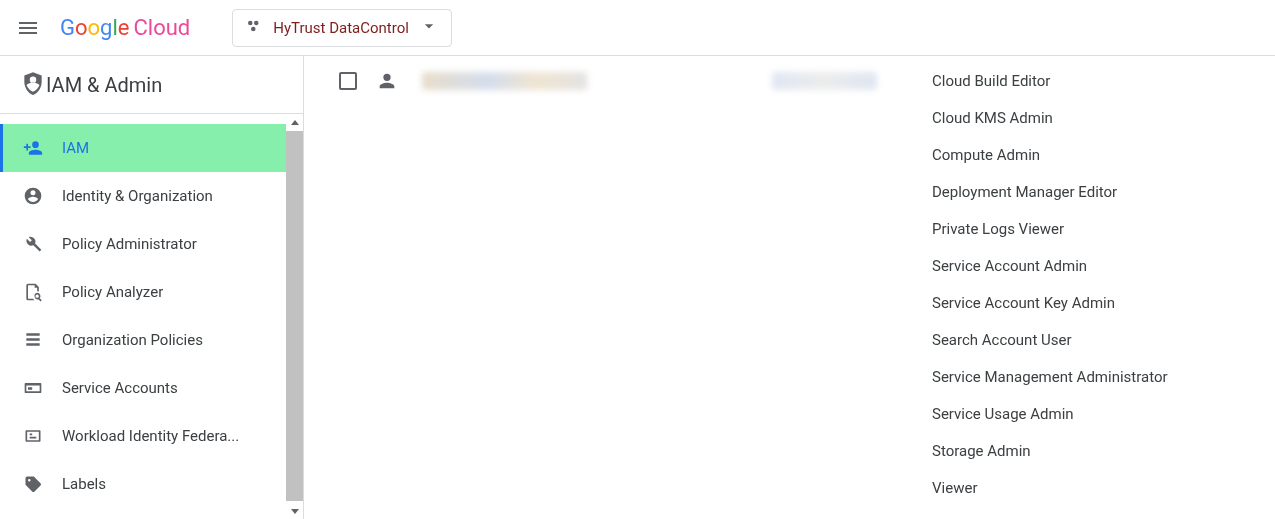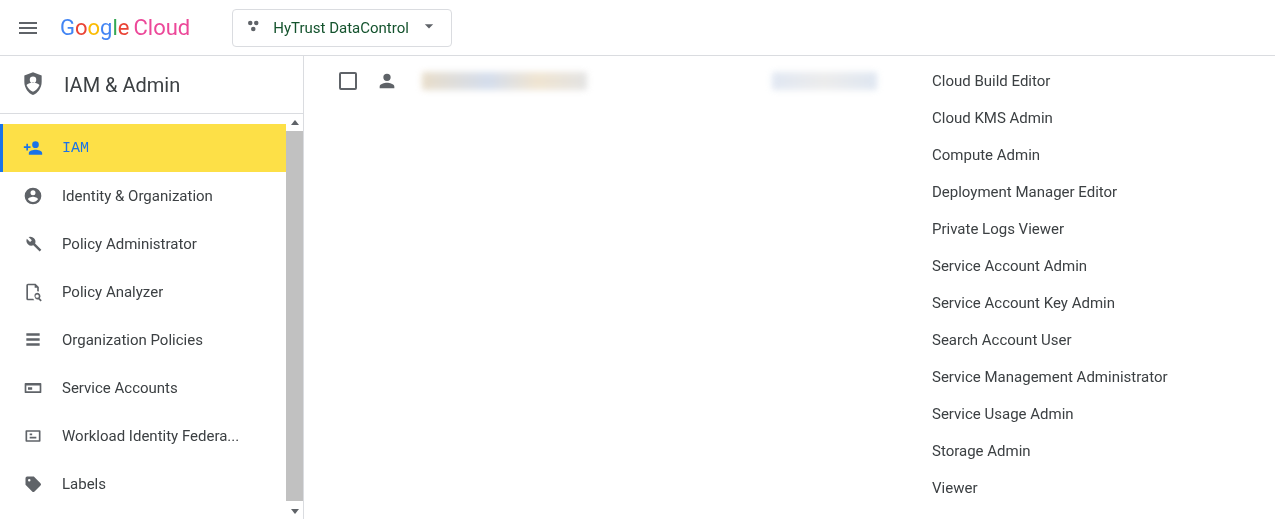--- a/index.html
+++ b/index.html
@@ -13,40 +13,40 @@
     .logo-wrap { display: flex; align-items: center; gap: 0; cursor: pointer; text-align: center; }
     .logo-text { font-size: 22px; font-weight: 400; }
     .lg-b { color: #4285F4; }
     .lg-r { color: #EA4335; }
     .lg-y { color: #FBBC05; }
     .lg-g { color: #34A853; }
     .cloud-word { color: #ec4899; font-size: 22px; margin-left: 4px; }
 
     .project-picker { display: flex; align-items: center; border: 1px solid #dadce0; border-radius: 4px; padding: 6px 12px; gap: 10px; cursor: pointer; margin-left: 30px; height: 38px; }
     .project-picker .dots svg { width: 18px; height: 18px; }
-    .project-picker .pname { font-size: 15px; color: #14532d; }
+    .project-picker .pname { font-size: 15px; color: #7f1d1d; }
     .project-picker .carrot svg { width: 20px; height: 20px; fill: #5f6368; }
 
     .search-wrap { flex: 1; margin-left: 130px; }
     .search-box { width: 100%; height: 46px; background: #f1f3f4; border: 1px solid #dadce0; border-radius: 4px; padding: 0 18px; font-size: 16px; color: #5f6368; outline: none; }
     .search-box::placeholder { color: #5f6368; }
 
     
     .body-wrap { display: flex; height: calc(519px - 56px); }
     .sidebar { width: 304px; border-right: 1px solid #dadce0; position: relative; display: flex; flex-direction: column; }
-    .side-header { display: flex; align-items: center; height: 58px; padding: 0 20px; gap: 18px; border-bottom: 1px solid #dadce0; }
+    .side-header { display: flex; align-items: center; height: 58px; padding: 0 20px; border-bottom: 1px solid #dadce0; }
     .shield svg { width: 26px; height: 26px; fill: #5f6368; }
     .side-title { font-size: 20px; color: #3c4043; }
 
     .side-scroll { position: relative; flex: 1; overflow: hidden; }
     .side-list { padding-top: 10px; }
     .side-item { display: flex; align-items: center; height: 48px; padding: 0 22px; gap: 18px; cursor: pointer; font-size: 15px; color: #3c4043; white-space: nowrap; overflow: hidden; text-overflow: ellipsis; }
     .side-item .icn { width: 22px; display: flex; align-items: center; justify-content: center; color: #5f6368; }
     .side-item .icn svg { width: 20px; height: 20px; fill: #5f6368; }
-    .side-item.active { background: #fde047; color: #1a73e8; border-left: 3px solid #1a73e8; padding-left: 19px; font-family: Liberation Mono, monospace; }
+    .side-item.active { background: #86efac; color: #1a73e8; border-left: 3px solid #1a73e8; padding-left: 19px; }
     .side-item.active .icn svg { fill: #1a73e8; }
     .side-item .lbl { overflow: hidden; text-overflow: ellipsis; }
 
     
     .side-scrollbar { position: absolute; right: 0; top: 0; width: 17px; height: 100%; background: #fff; }
     .side-scrollbar .arrow-up, .side-scrollbar .arrow-dn { width: 17px; height: 17px; display: flex; align-items: center; justify-content: center; color: #5f6368; font-size: 11px; cursor: pointer; }
     .side-scrollbar .thumb { position: absolute; top: 17px; left: 0; width: 17px; height: 370px; background: #c1c1c1; cursor: pointer; }
     .side-scrollbar .arrow-dn { position: absolute; bottom: 0; }
 
     

